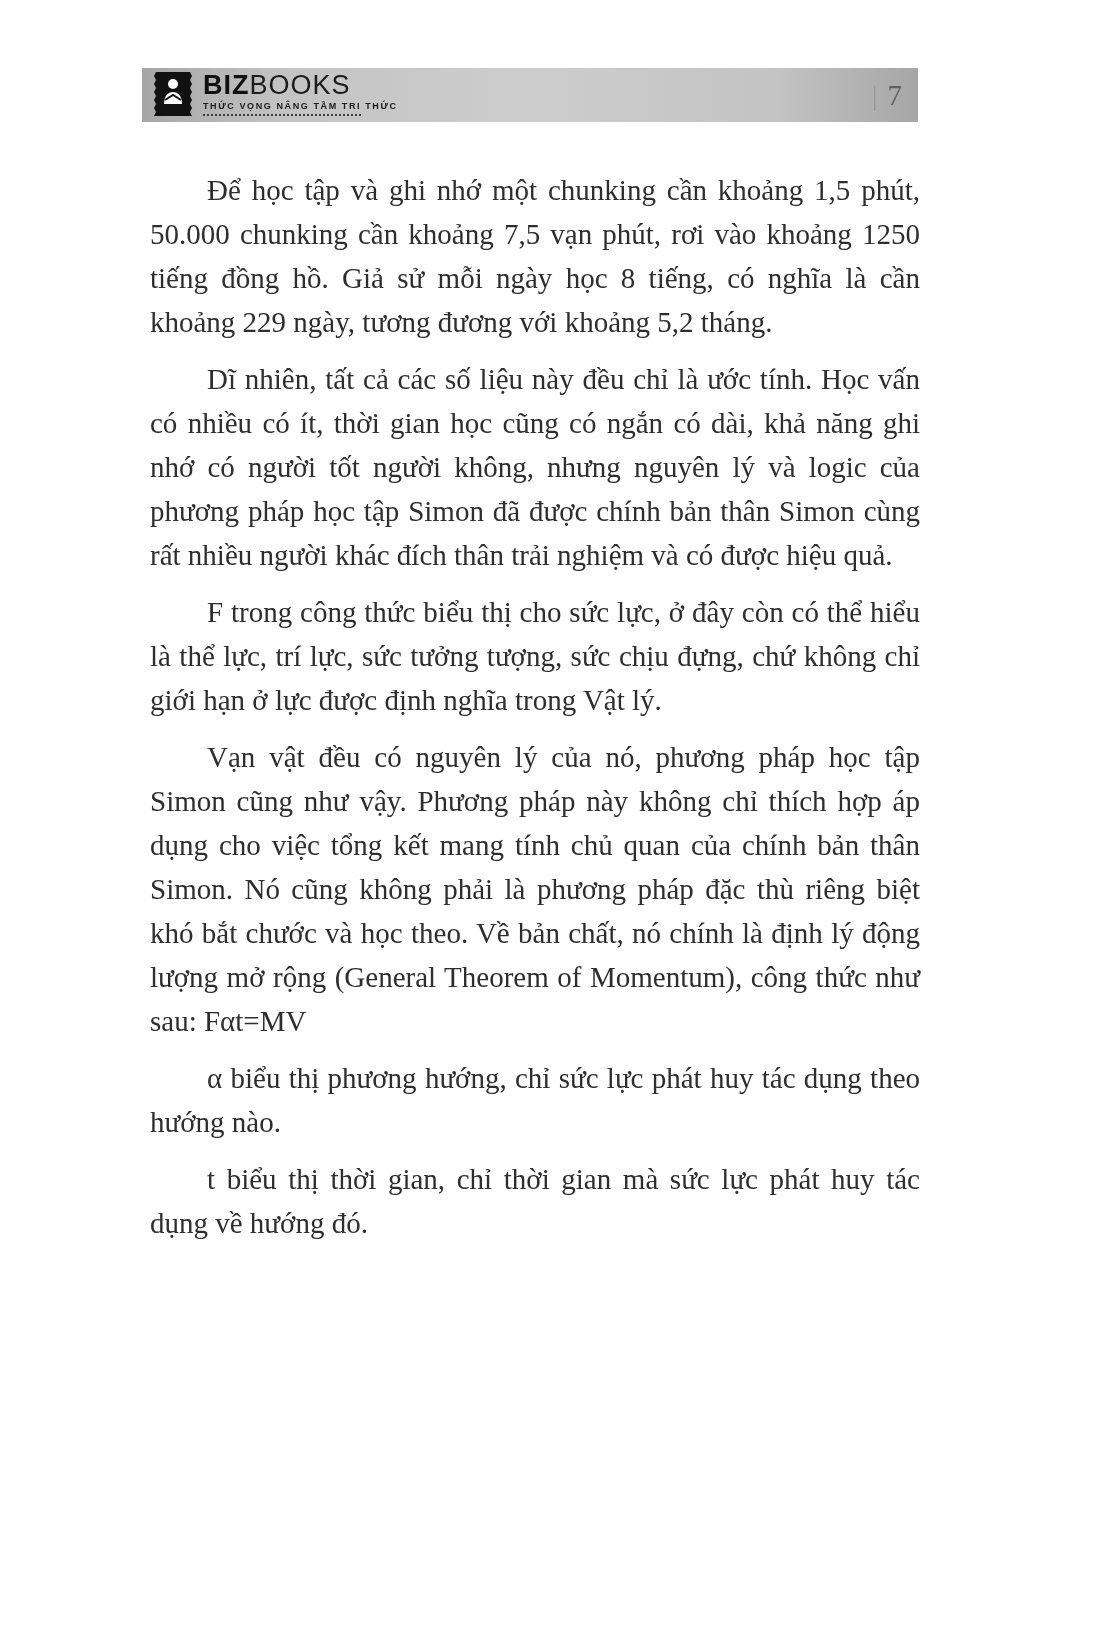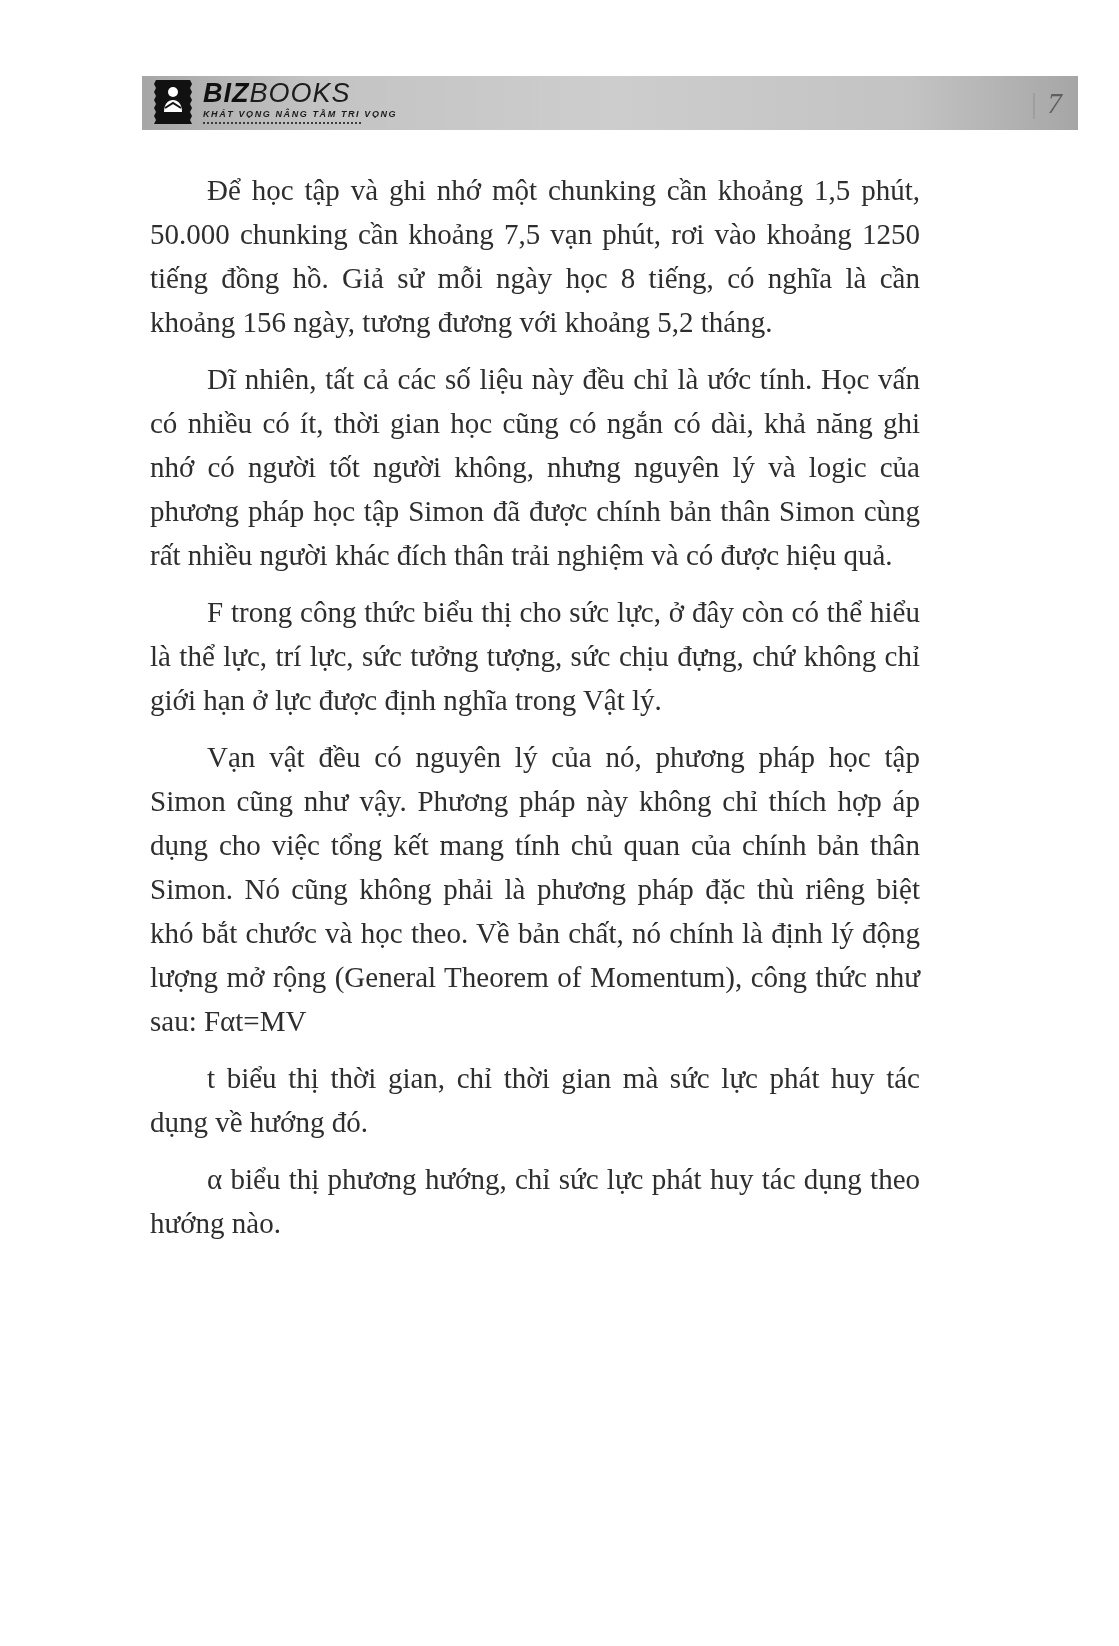--- a/index.html
+++ b/index.html
@@ -14,25 +14,24 @@
     background: #ffffff;
     font-family: "Liberation Serif", "DejaVu Serif", serif;
     color: #2e2e2e;
     overflow: hidden;
     box-sizing: border-box;
   }
 
   
   .page-header {
     position: absolute;
-    top: 76px;
+    top: 68px;
     left: 142px;
-    width: 936px;
+    width: 776px;
     height: 54px;
-    font-style: italic;
   }
   .header-band {
     position: absolute;
     inset: 0;
     background: linear-gradient(90deg, #a6a6a6 0%, #c3c3c3 18%, #cdcdcd 50%, #c3c3c3 82%, #a6a6a6 100%);
   }
   .brand {
     position: absolute;
     left: 10px;
     top: 2px;
@@ -117,33 +116,33 @@
           <path d="M4 2 h34 l2 4 -2 4 2 4 -2 4 2 4 -2 4 2 4 -2 4 2 4 -2 4 2 4 -2 2 H4 l-2 -2 2 -4 -2 -4 2 -4 -2 -4 2 -4 -2 -4 2 -4 -2 -4 2 -4 -2 -4 z" fill="#111111"></path>
           <circle cx="21" cy="14" r="5" fill="#ffffff"></circle>
           <path d="M12 34 c0-8 4-12 9-12 c5 0 9 4 9 12 z" fill="#ffffff"></path>
           <path d="M13 30 l8 -5 8 5" stroke="#111111" stroke-width="2" fill="none"></path>
         </svg>
       </span>
       <div class="brand-text">
         <div class="brand-name">
           <span class="biz">BIZ</span><span class="books">BOOKS</span>
         </div>
-        <div class="tagline">KHÁT VỌNG NÂNG TẦM TRI VỌNG</div>
+        <div class="tagline">THỨC VỌNG NÂNG TẦM TRI THỨC</div>
         <div class="dotted-line"></div>
       </div>
     </div>
 
     <div class="page-num">
       <span class="bar">|</span>
       <span class="num">7</span>
     </div>
   </header>
 
   <main class="body-text">
-    <p>Để học tập và ghi nhớ một chunking cần khoảng 1,5 phút, 50.000 chunking cần khoảng 7,5 vạn phút, rơi vào khoảng 1250 tiếng đồng hồ. Giả sử mỗi ngày học 8 tiếng, có nghĩa là cần khoảng 156 ngày, tương đương với khoảng 5,2 tháng.</p>
+    <p>Để học tập và ghi nhớ một chunking cần khoảng 1,5 phút, 50.000 chunking cần khoảng 7,5 vạn phút, rơi vào khoảng 1250 tiếng đồng hồ. Giả sử mỗi ngày học 8 tiếng, có nghĩa là cần khoảng 229 ngày, tương đương với khoảng 5,2 tháng.</p>
     <p>Dĩ nhiên, tất cả các số liệu này đều chỉ là ước tính. Học vấn có nhiều có ít, thời gian học cũng có ngắn có dài, khả năng ghi nhớ có người tốt người không, nhưng nguyên lý và logic của phương pháp học tập Simon đã được chính bản thân Simon cùng rất nhiều người khác đích thân trải nghiệm và có được hiệu quả.</p>
     <p>F trong công thức biểu thị cho sức lực, ở đây còn có thể hiểu là thể lực, trí lực, sức tưởng tượng, sức chịu đựng, chứ không chỉ giới hạn ở lực được định nghĩa trong Vật lý.</p>
     <p>Vạn vật đều có nguyên lý của nó, phương pháp học tập Simon cũng như vậy. Phương pháp này không chỉ thích hợp áp dụng cho việc tổng kết mang tính chủ quan của chính bản thân Simon. Nó cũng không phải là phương pháp đặc thù riêng biệt khó bắt chước và học theo. Về bản chất, nó chính là định lý động lượng mở rộng (General Theorem of Momentum), công thức như sau: Fαt=MV</p>
+    <p>α biểu thị phương hướng, chỉ sức lực phát huy tác dụng theo hướng nào.</p>
     <p>t biểu thị thời gian, chỉ thời gian mà sức lực phát huy tác dụng về hướng đó.</p>
-    <p>α biểu thị phương hướng, chỉ sức lực phát huy tác dụng theo hướng nào.</p>
   </main>
 
 </div>
 
 </body></html>

